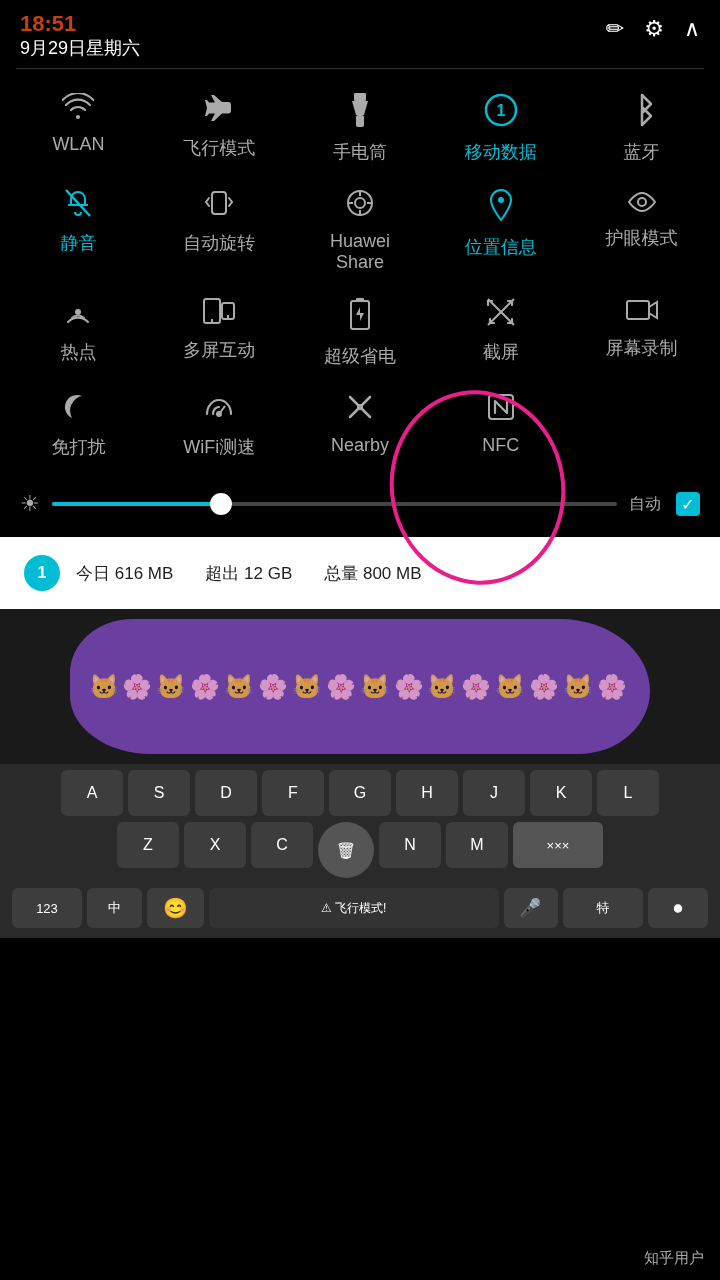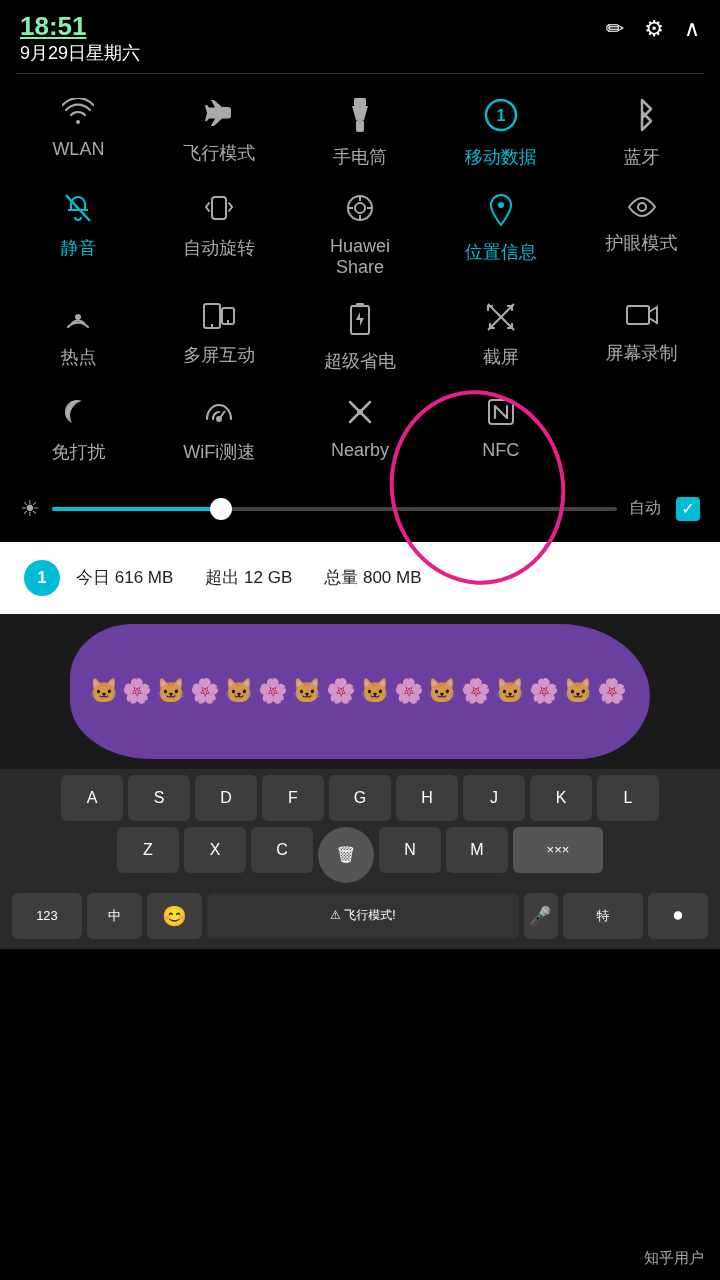--- a/index.html
+++ b/index.html
@@ -14,25 +14,24 @@
 
     
     .status-bar {
       display: flex;
       justify-content: space-between;
       align-items: flex-start;
       padding: 12px 20px 8px 20px;
       background: #000;
     }
     .status-time {
-      color: #86efac;
-      font-size: 26px;
+      color: #c2410c;
+      font-size: 22px;
       font-weight: bold;
       line-height: 1.1;
-      text-decoration: underline;
     }
     .status-date {
       color: #fff;
       font-size: 18px;
     }
     .status-icons {
       display: flex;
       align-items: center;
       gap: 20px;
       padding-top: 4px;
@@ -248,22 +247,22 @@
     }
     .kb-bottom-key {
       background: #3d3d3d;
       color: #fff;
       border-radius: 6px;
       font-size: 13px;
       display: flex;
       align-items: center;
       justify-content: center;
       cursor: pointer;
-      height: 46px;
-      padding: 0 6px;
+      height: 40px;
+      padding: 0 16px;
     }
     .kb-bottom-key.num {
       min-width: 70px;
     }
     .kb-bottom-key.special-char {
       min-width: 55px;
     }
     .kb-bottom-key.wide {
       min-width: 80px;
     }

